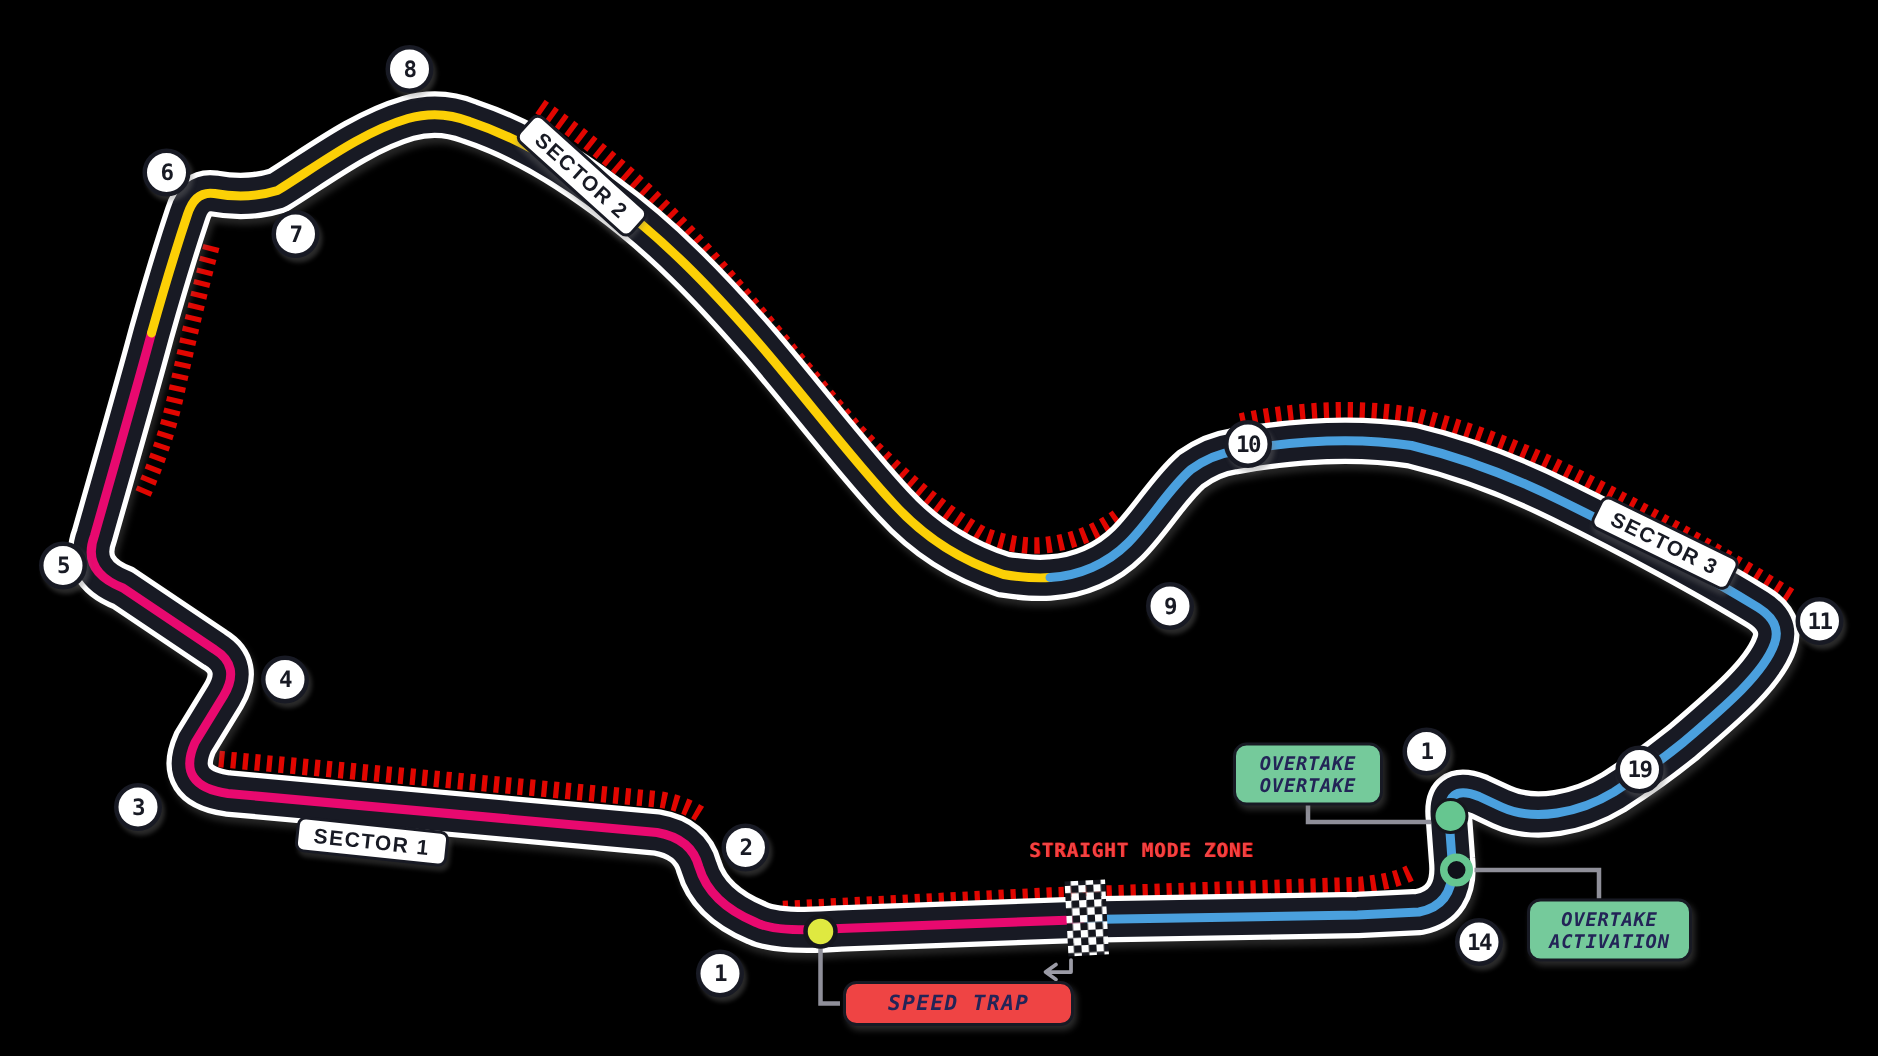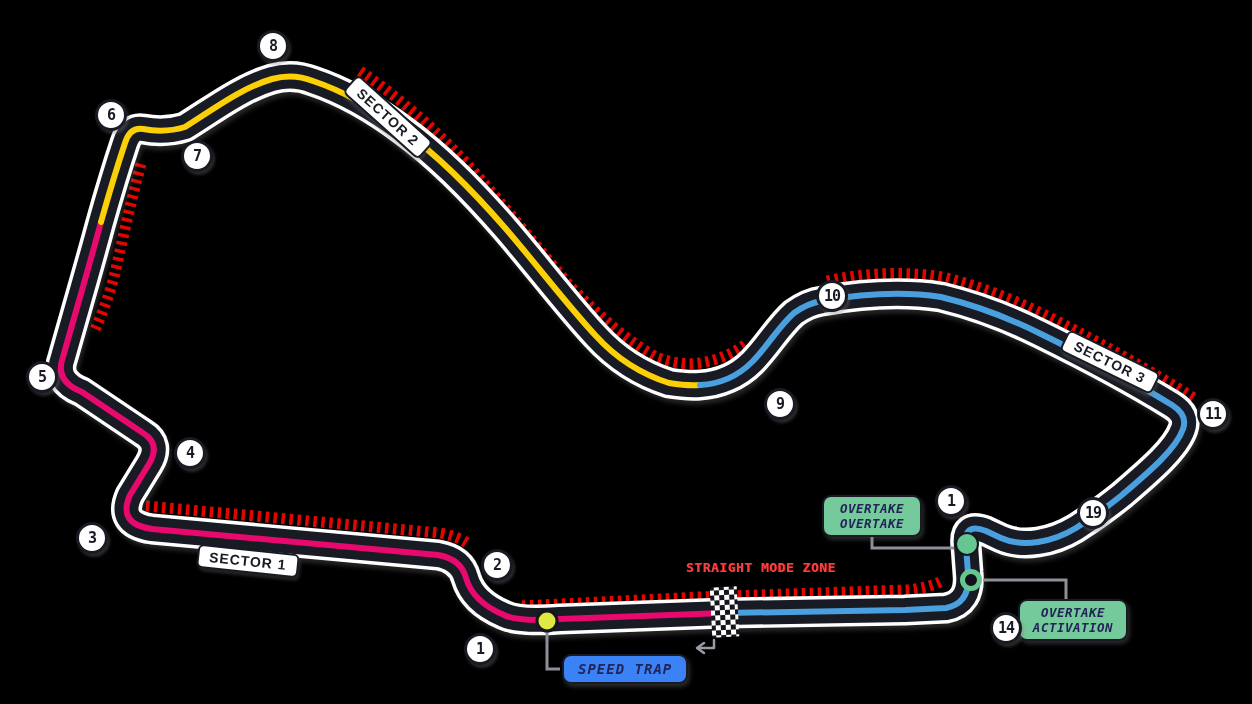--- a/index.html
+++ b/index.html
@@ -20,22 +20,22 @@
         font-size:15px;line-height:26px;text-align:center;letter-spacing:-1px;
         box-shadow:2px 3px 3px rgba(120,120,120,0.35);}
 
   .sector-pill{position:absolute;background:#ffffff;border:2.5px solid #181a24;border-radius:6px;
         color:#181a24;font-family:"Liberation Sans",sans-serif;font-weight:bold;font-size:14px;
         letter-spacing:1px;padding:2px 10px;white-space:nowrap;
         box-shadow:2px 3px 3px rgba(120,120,120,0.30);}
 
   .badge{position:absolute;border:2.5px solid #181a24;border-radius:9px;color:#232457;
         font-weight:bold;text-align:center;box-shadow:2px 3px 4px rgba(120,120,120,0.35);font-style:italic;}
-  #speed-trap-badge{left:562px;top:654px;padding:5px 14px;font-size:14px;letter-spacing:1px;
-        background:#3b82f6;}
+  #speed-trap-badge{left:562px;top:654px;padding:5px 28px;font-size:14px;letter-spacing:1px;
+        background:#ef4444;}
   #overtake-detection-badge{left:822px;top:495px;width:96px;padding:4px 0;font-size:12.5px;
         letter-spacing:0.5px;line-height:15px;background:#75ca9b;}
   #overtake-activation-badge{left:1018px;top:599px;width:106px;padding:4px 0;font-size:12.5px;
         letter-spacing:0.5px;line-height:15px;background:#75ca9b;}
 
   #zone-label{position:absolute;left:686px;top:560px;color:#ef4444;font-size:13px;font-weight:bold;
         letter-spacing:0.5px;white-space:nowrap;text-shadow:0.6px 0 #e10600;}
 </style>
 </head>
 <body>
@@ -105,16 +105,16 @@
       <div class="turn" style="left: 174px; top: 437px;">4</div>
       <div class="turn" style="left: 26px; top: 361px;">5</div>
       <div class="turn" style="left: 95px; top: 99px;">6</div>
       <div class="turn" style="left: 181px; top: 140px;">7</div>
       <div class="turn" style="left: 257px; top: 30px;">8</div>
       <div class="turn" style="left: 764px; top: 388px;">9</div>
       <div class="turn" style="left: 816px; top: 280px;">10</div>
       <div class="turn" style="left: 1197px; top: 398px;">11</div>
       <div class="turn" style="left: 1077px; top: 497px;">19</div>
       <div class="turn" style="left: 935px; top: 485px;">1</div>
-      <div class="turn" style="left: 990px; top: 612px;">14</div>
+      <div class="turn" style="left: 970px; top: 612px;">14</div>
     </div>
 
 </div>
 
 </body></html>

